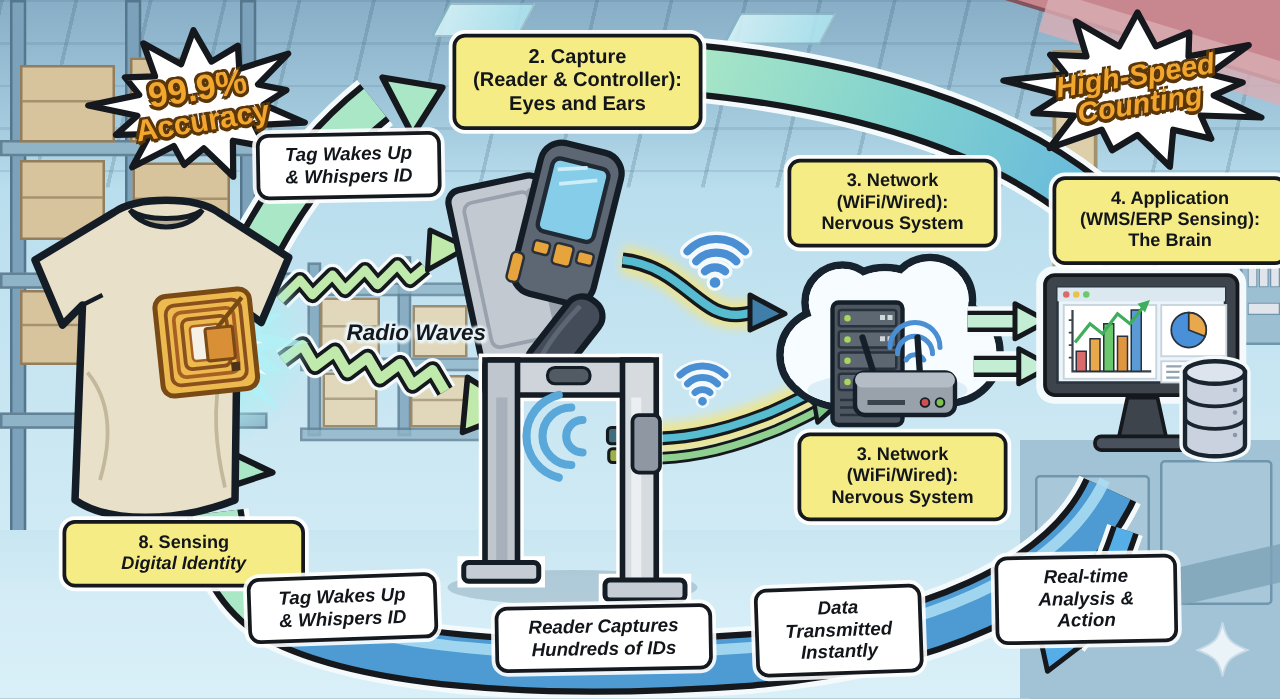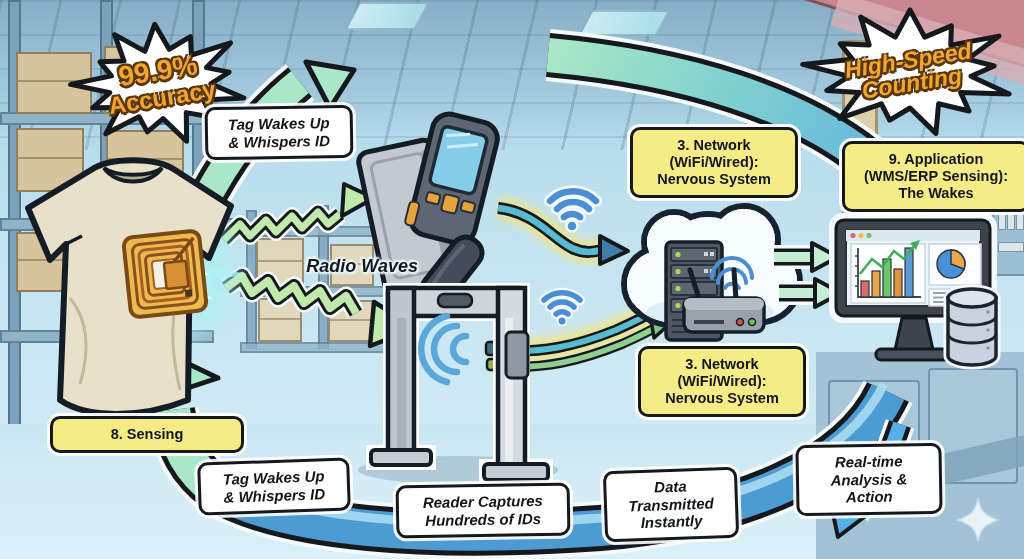--- a/index.html
+++ b/index.html
@@ -419,41 +419,47 @@
   <div class="starwrap" style="left:800px;top:6px;width:220px;height:132px;">
     <svg width="220" height="132" viewBox="0 0 220 132">
       <polygon fill="#ffffff" stroke="#15191d" stroke-width="5" stroke-linejoin="round" points="110.0,4.0 124.7,31.1 151.4,19.9 150.8,39.1 199.0,30.1 167.5,53.2 194.2,60.0 171.0,70.3 209.1,88.0 160.6,86.4 169.0,105.0 138.6,97.8 135.9,127.4 110.0,102.0 89.7,114.2 81.4,97.8 39.7,112.4 59.4,86.4 26.7,84.5 49.0,70.3 2.7,58.4 52.5,53.2 40.2,37.8 69.2,39.1 60.7,11.1 95.3,31.1"></polygon>
     </svg>
     <div class="startext" style="transform:rotate(-9deg);font-style:italic;">
       <span style="font-size:23px;">High-Speed</span>
       <span style="font-size:23px;">Counting</span>
     </div>
   </div>
 
+  <div class="lab ylab" style="left:362px;top:27px;width:182px;font-size:16px;">
+    <span>2. Capture</span>
+    <span>(Reader &amp; Controller):</span>
+    <span>Eyes and Ears</span>
+  </div>
 
   <div class="lab ylab" style="left:630px;top:127px;width:150px;">
     <span>3. Network</span>
     <span>(WiFi/Wired):</span>
     <span>Nervous System</span>
   </div>
 
   <div class="lab ylab" style="left:842px;top:141px;width:170px;">
-    <span>9. Application</span>
+    <span>4. Application</span>
     <span>(WMS/ERP Sensing):</span>
-    <span>The Wakes</span>
+    <span>The Brain</span>
   </div>
 
   <div class="lab ylab" style="left:638px;top:346px;width:150px;">
     <span>3. Network</span>
     <span>(WiFi/Wired):</span>
     <span>Nervous System</span>
   </div>
 
   <div class="lab ylab" style="left:50px;top:416px;width:176px;">
     <span>8. Sensing</span>
+    <span style="font-style:italic;">Digital Identity</span>
   </div>
 
   <div class="lab wlab" style="left:205px;top:106px;width:126px;transform:rotate(-1deg);">
     <span>Tag Wakes Up</span>
     <span>&amp; Whispers ID</span>
   </div>
 
   <div class="lab wlab" style="left:198px;top:460px;width:130px;transform:rotate(-2deg);">
     <span>Tag Wakes Up</span>
     <span>&amp; Whispers ID</span>
@@ -469,15 +475,15 @@
     <span>Transmitted</span>
     <span>Instantly</span>
   </div>
 
   <div class="lab wlab" style="left:796px;top:444px;width:124px;transform:rotate(-1deg);">
     <span>Real-time</span>
     <span>Analysis &amp;</span>
     <span>Action</span>
   </div>
 
-  <div class="lab flowtext" style="left:248px;top:256px;width:170px;text-align:right;">Radio Waves</div>
+  <div class="lab flowtext" style="left:248px;top:256px;width:170px;">Radio Waves</div>
 
 </div>
 
 </body></html>

